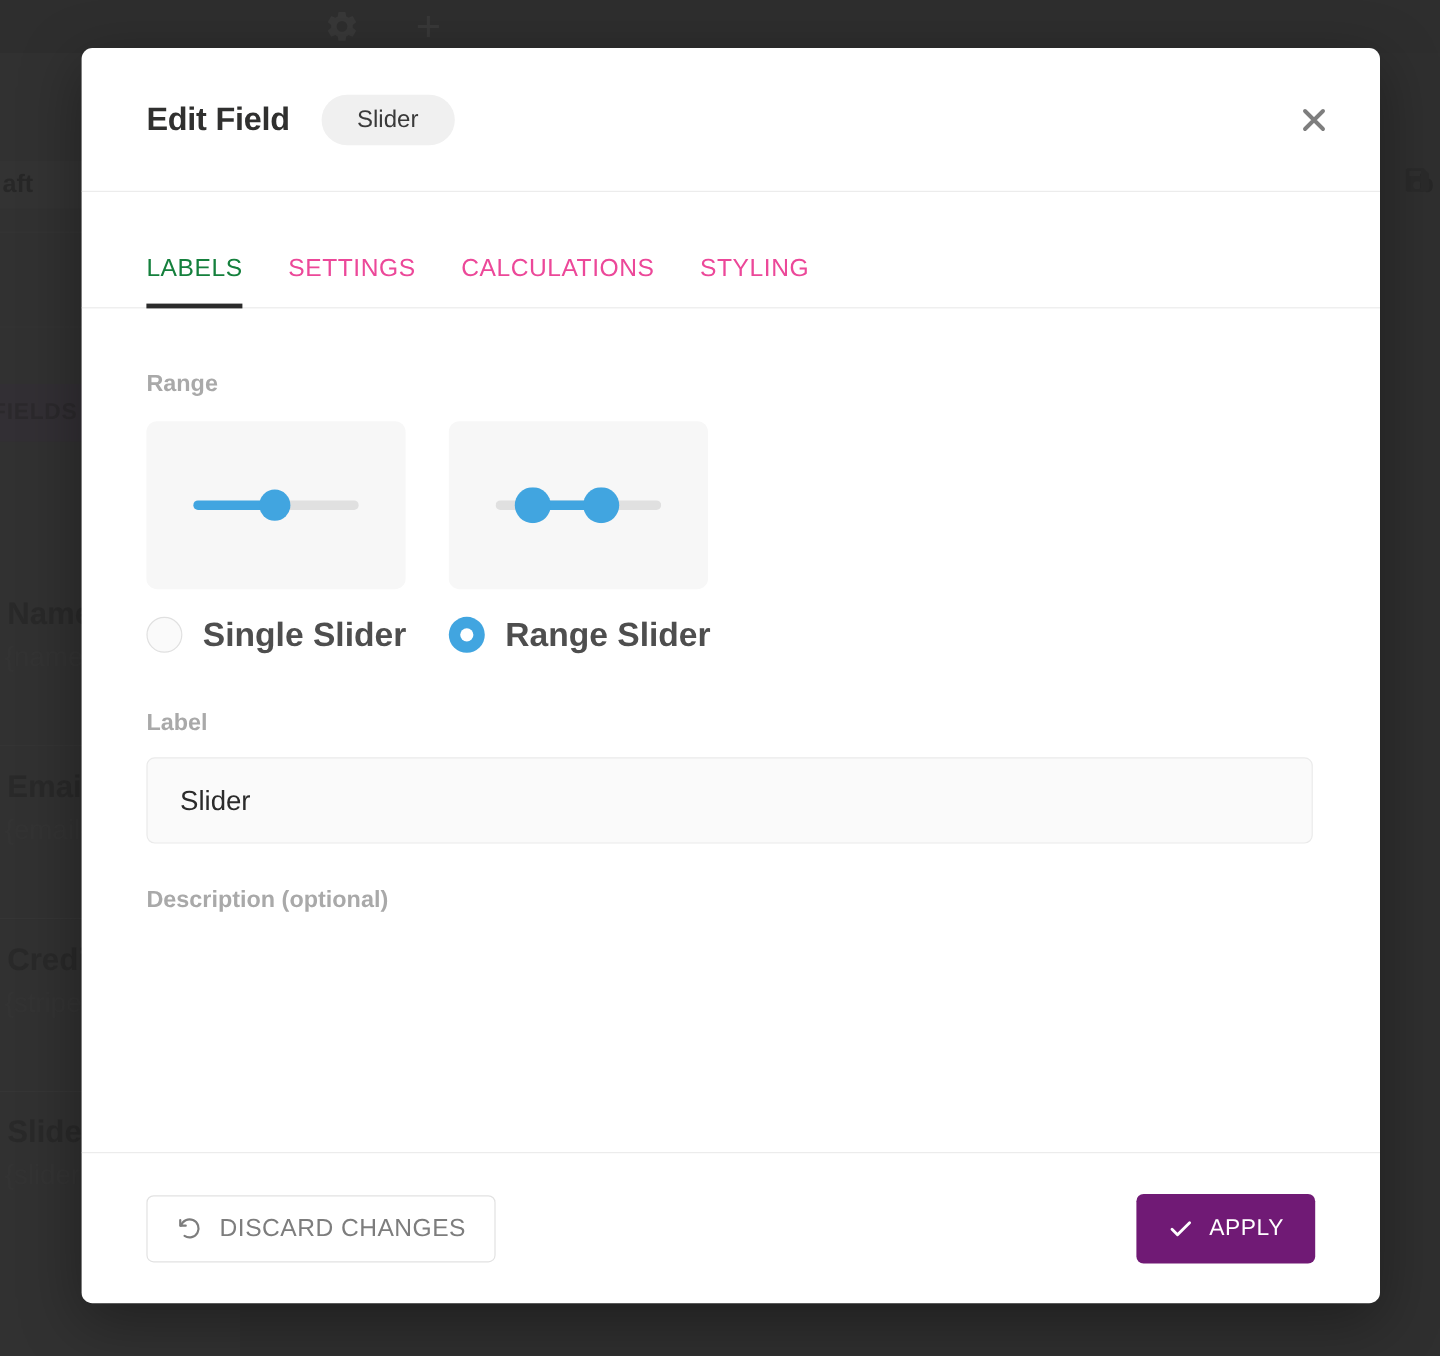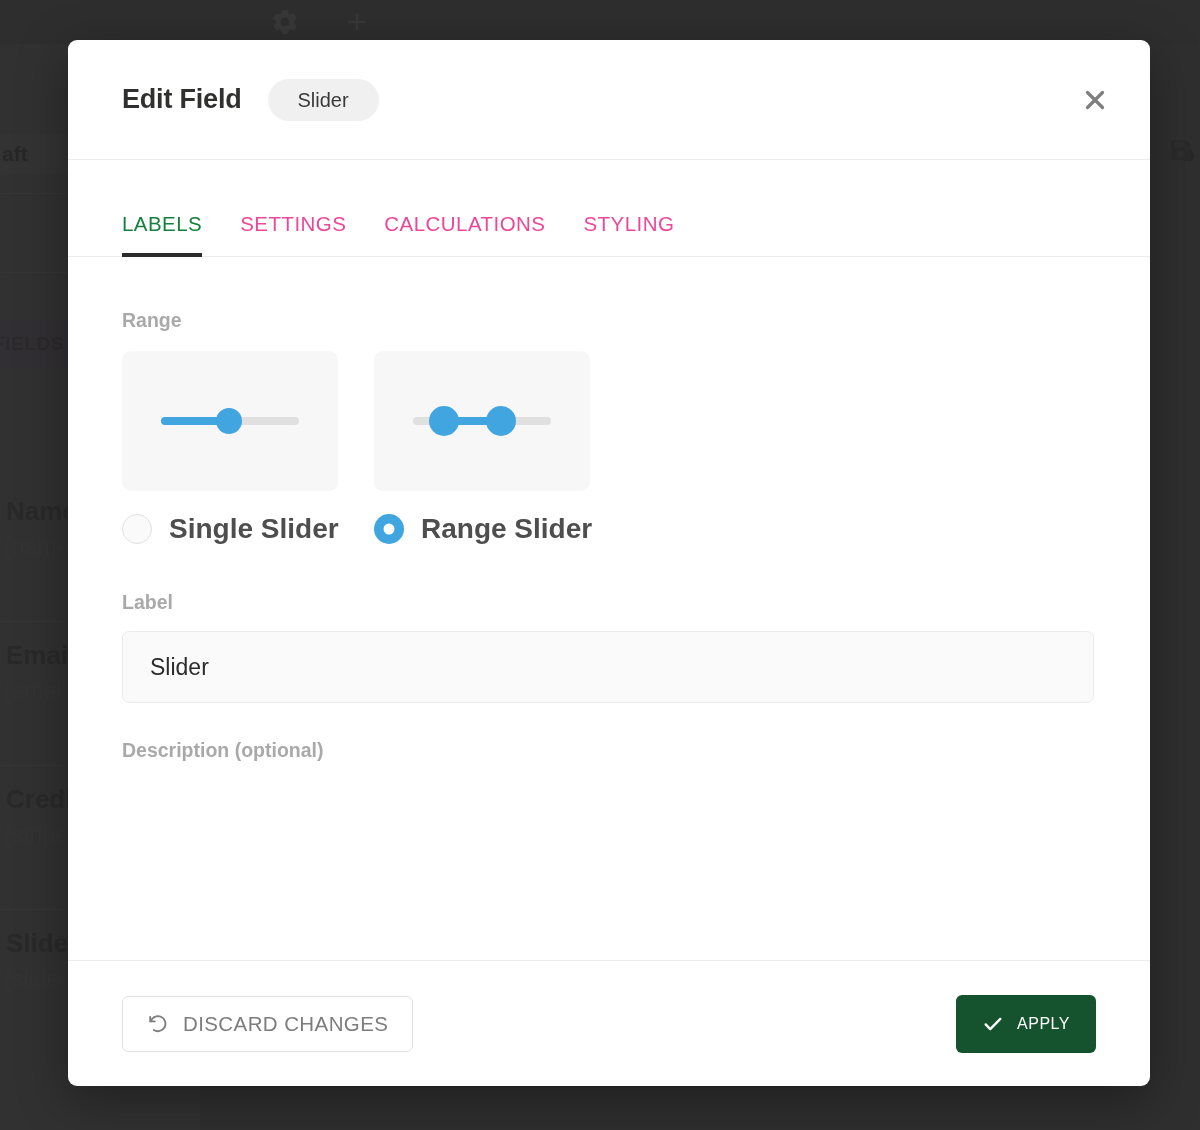--- a/index.html
+++ b/index.html
@@ -348,25 +348,25 @@
     font-family: inherit;
   }
   .discard-btn svg { display: block; }
   .footer-spacer { flex: 1 1 auto; }
   .apply-btn {
     display: flex;
     align-items: center;
     gap: 13px;
     height: 58px;
     padding: 0 26px;
-    background: #14532d;
+    background: #701a75;
     border: none;
     border-radius: 6px;
     color: #ffffff;
-    font-size: 16px;
+    font-size: 19px;
     letter-spacing: 0.5px;
     cursor: pointer;
     font-family: inherit;
   }
   .apply-btn svg { display: block; }
 </style>
 </head>
 <body>
 
 <div class="backdrop-app">

